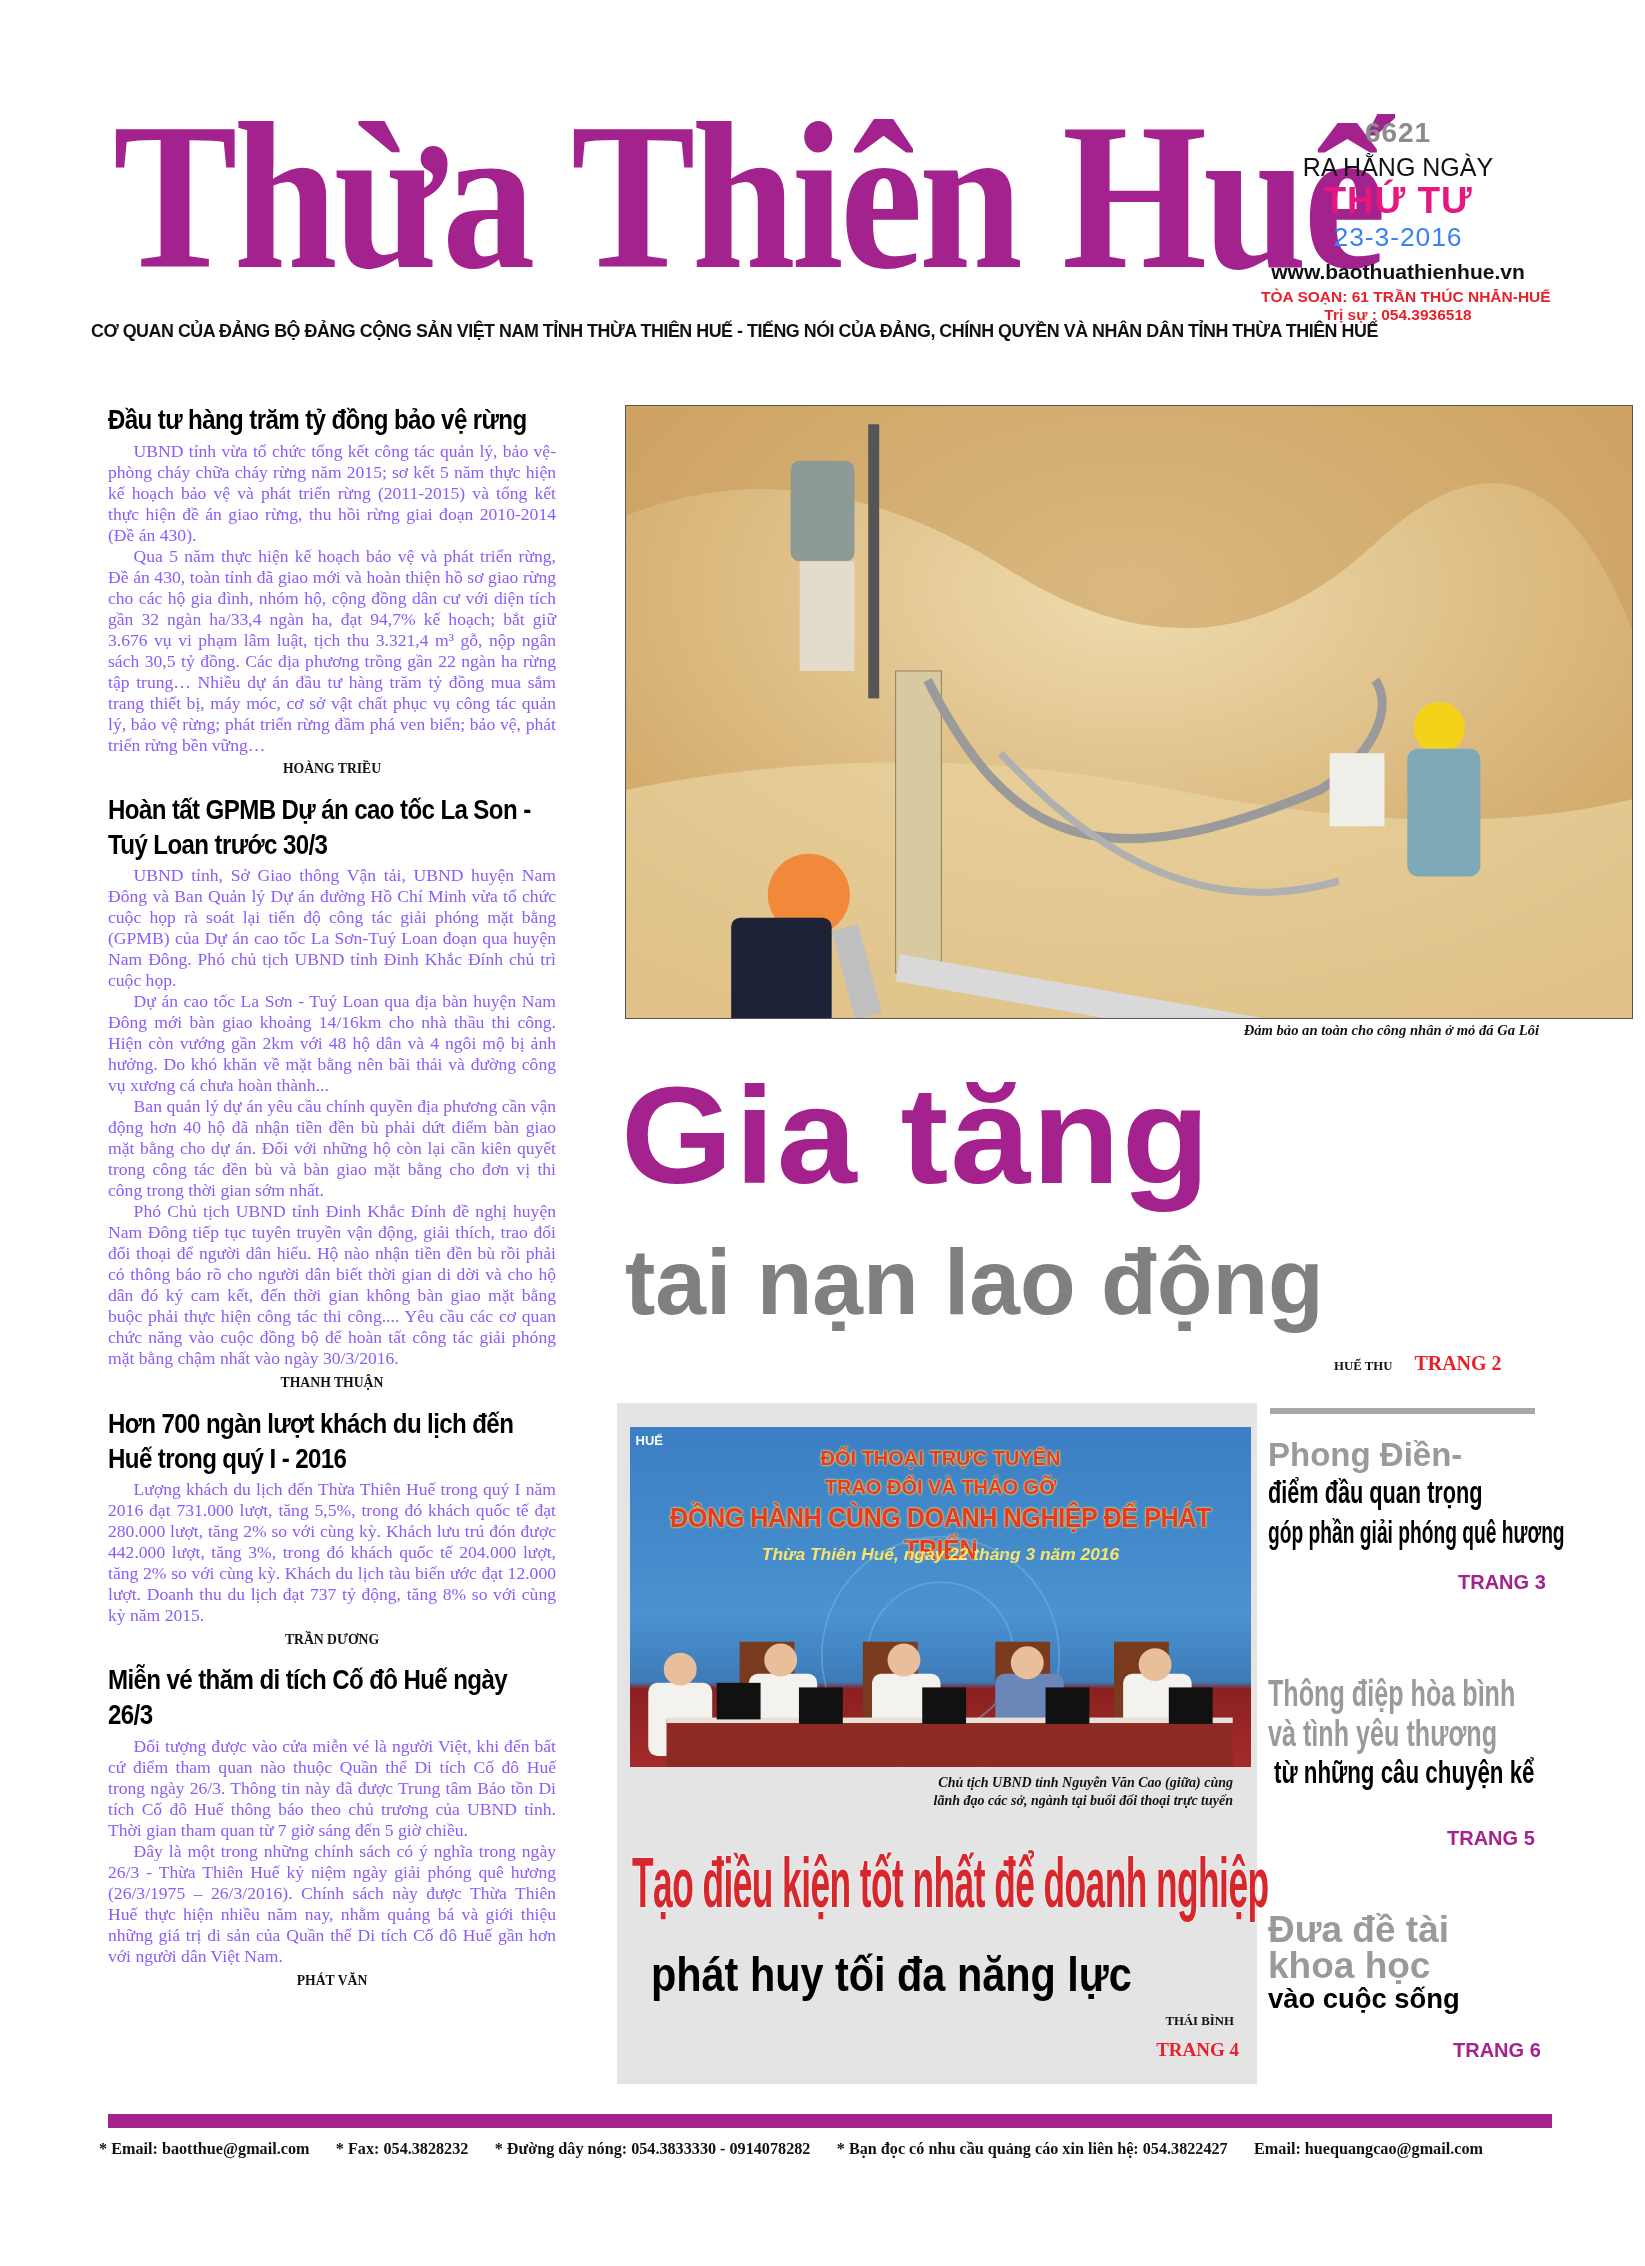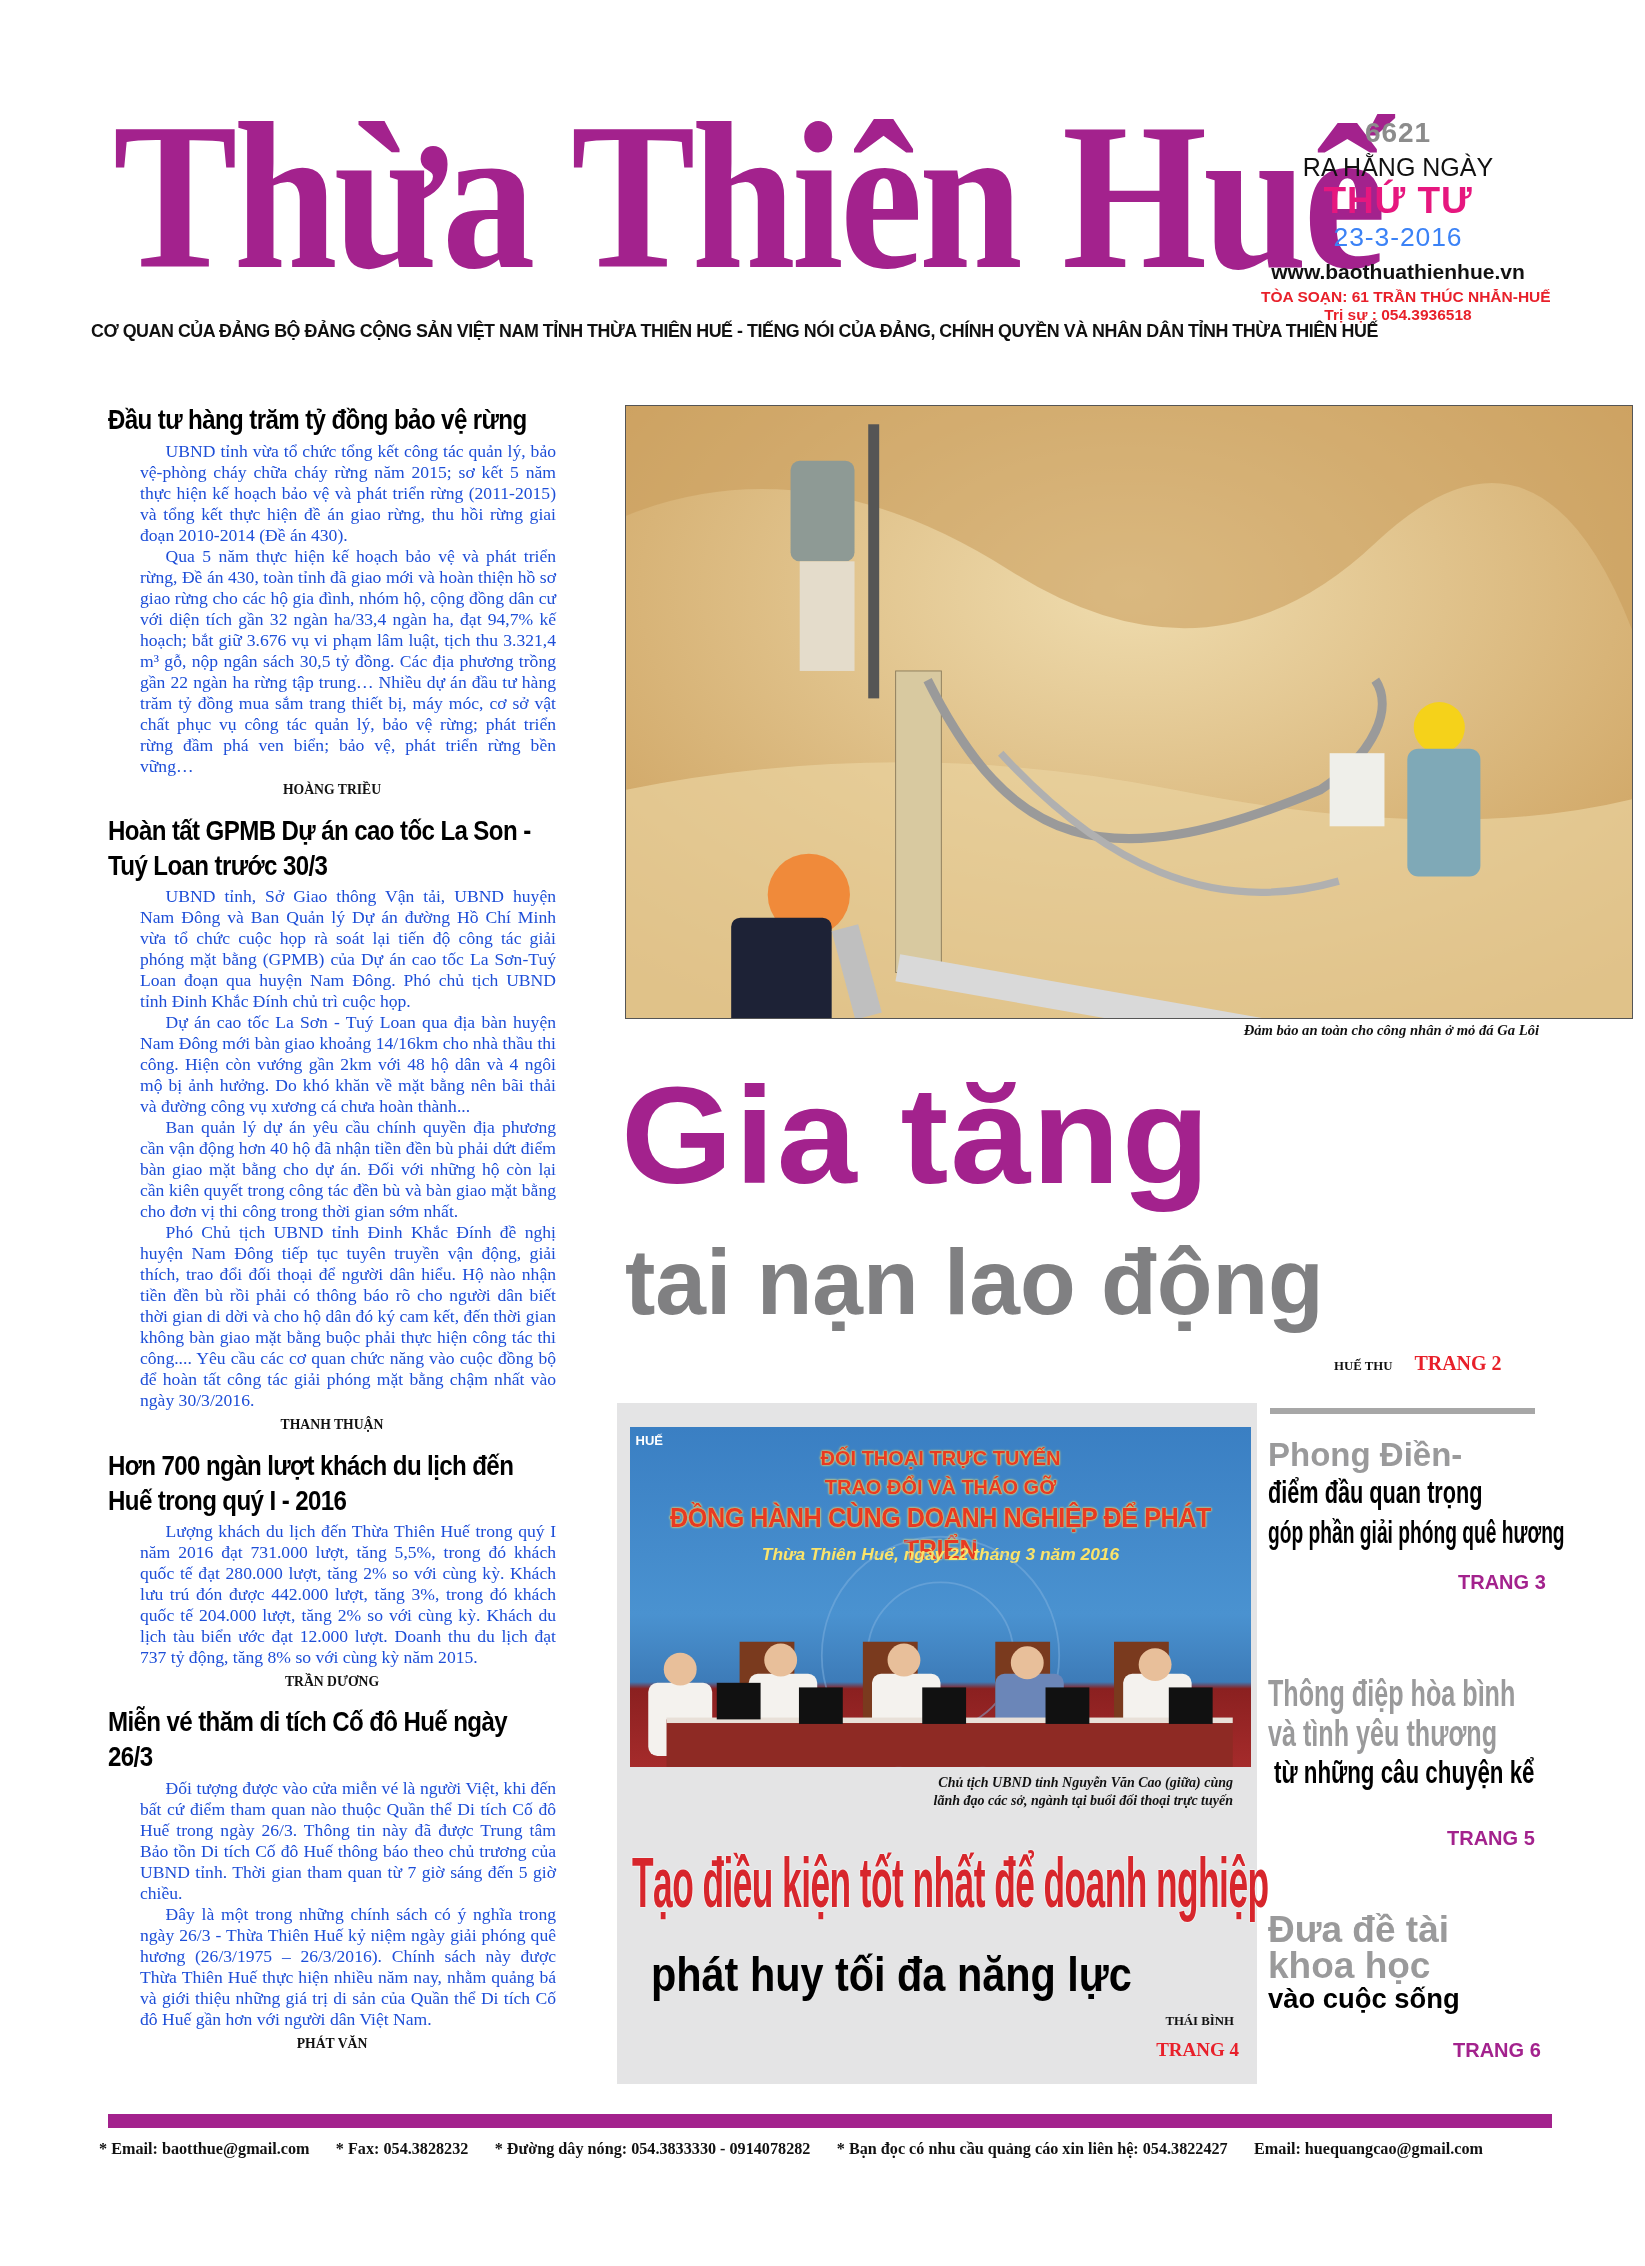--- a/index.html
+++ b/index.html
@@ -18,21 +18,21 @@
   .meta .weekday { font-size: 37px; font-weight: 900; color: #e6177f; margin-top: -1.8px; letter-spacing: 0.9px; font-family: "Liberation Sans", sans-serif; }
   .meta .date { font-size: 26.5px; color: #3b82f6; margin-top: 0px; letter-spacing: 0.9px; }
   .meta .web { font-size: 21px; font-weight: bold; color: #111; margin-top: 7.3px; }
   .meta .addr { font-size: 15.5px; font-weight: bold; color: #e8202a; margin-top: 3.7px; white-space: nowrap; }
   .meta .tel { font-size: 15.5px; font-weight: bold; color: #e8202a; }
 
   
   .left-col { left: 108px; top: 402px; width: 448px; }
   .article { margin-bottom: 14.6px; }
   .headline { font-family: "Liberation Sans", sans-serif; font-weight: bold; font-size: 28px; line-height: 35px; letter-spacing: -0.7px; color: #000; transform: scaleX(0.86); transform-origin: left top; width: 116%; margin-bottom: 3.7px; }
-  .body-text { font-family: "Liberation Serif", serif; font-size: 17.6px; line-height: 21px; text-align: justify; color: #1d4ed8; margin-left: 32px; }
+  .body-text { font-family: "Liberation Serif", serif; font-size: 17.6px; line-height: 21px; text-align: justify; color: #8b5cf6; }
   .body-text p { margin: 0; text-indent: 25.6px; }
   .byline { text-align: center; font-family: "Liberation Serif", serif; font-weight: bold; font-size: 13.7px; margin-top: 5.5px; color: #111; }
 
   
   .photo-main { left: 625px; top: 405px; width: 1008px; height: 614px; border: 0.9px solid #555; box-sizing: border-box; overflow: hidden; background: linear-gradient(160deg, #d8b77a 0%, #e7c98c 30%, #d9b26e 55%, #f0dfb4 75%, #e1c28a 100%); }
   .photo-caption { left: 625px; top: 1022px; width: 914px; text-align: right; font-family: "Liberation Serif", serif; font-style: italic; font-weight: bold; font-size: 14.6px; color: #111; }
 
   
   .lead-1 { left: 621px; top: 1067px; font-family: "Liberation Sans", sans-serif; font-weight: 900; color: #a3228d; font-size: 137px; line-height: 137px; letter-spacing: 1.8px; transform: scaleX(1.05); transform-origin: left top; white-space: nowrap; }
   .lead-2 { left: 625px; top: 1232px; font-family: "Liberation Sans", sans-serif; font-weight: bold; color: #808082; font-size: 93px; line-height: 101px; white-space: nowrap; transform: scaleX(0.98); transform-origin: left top; }

